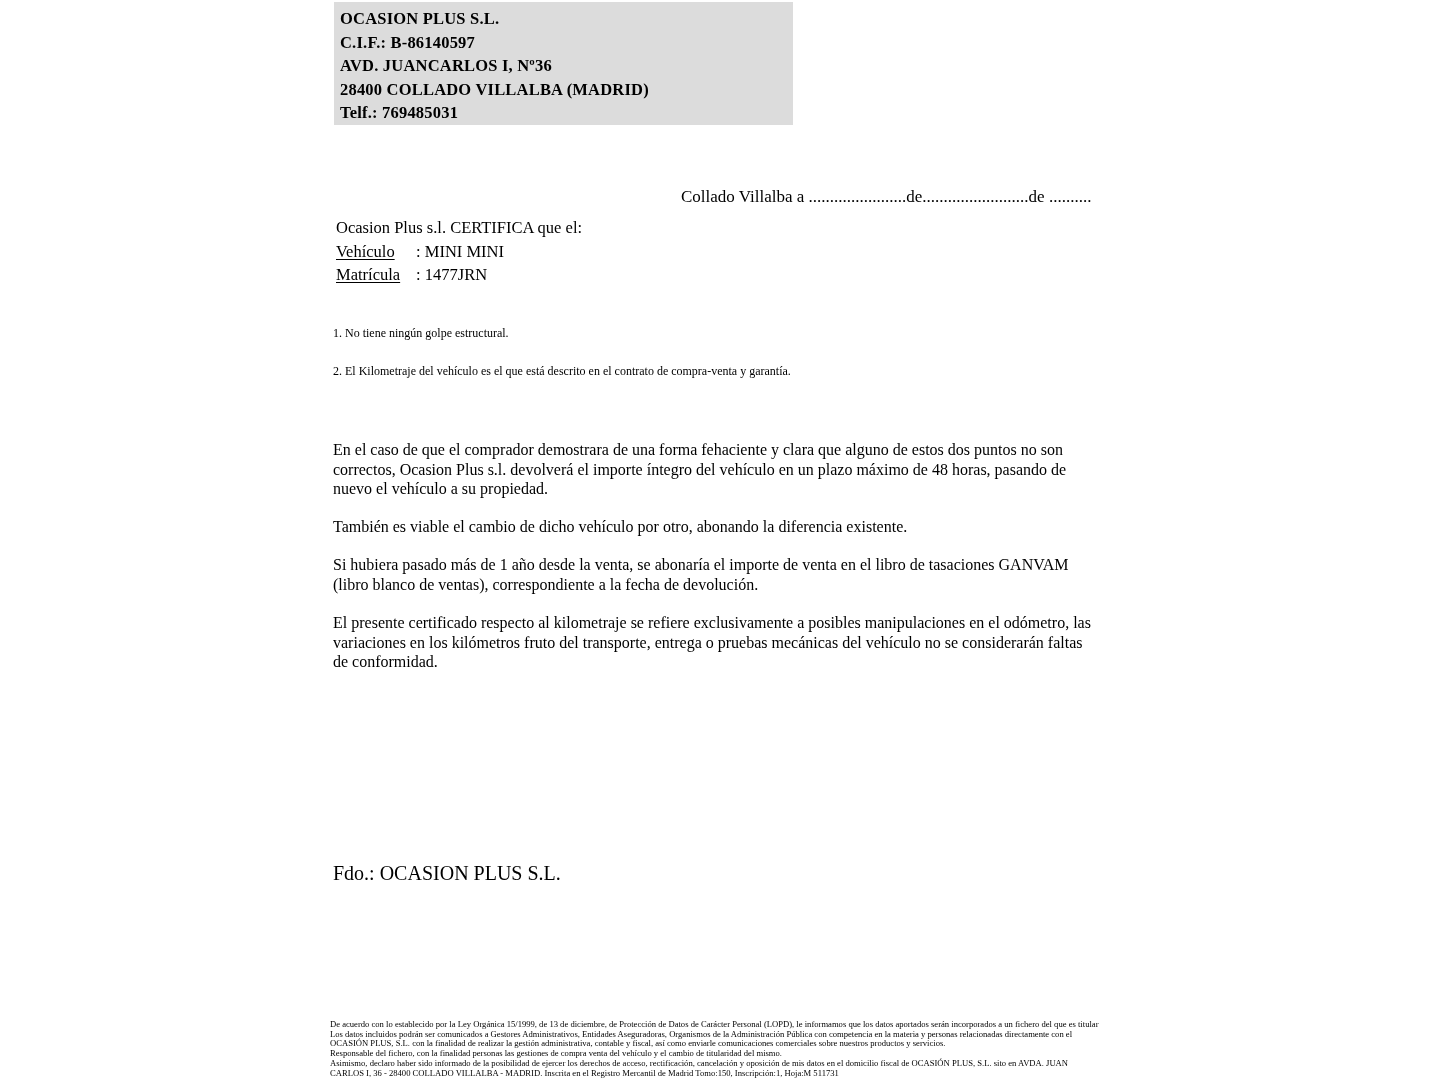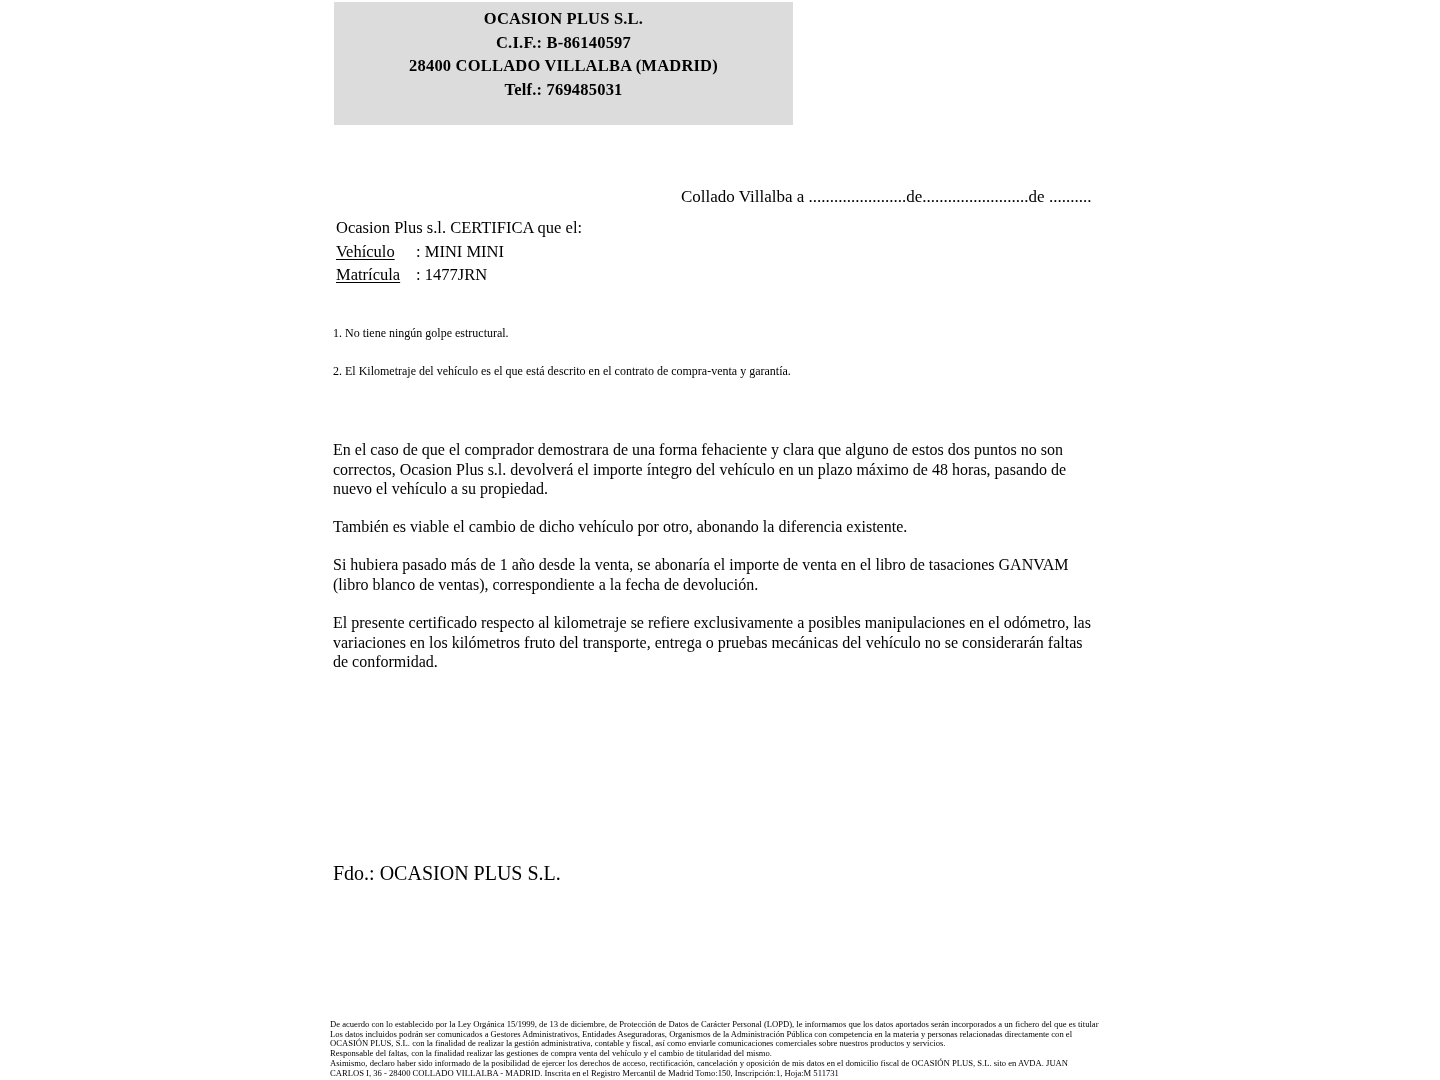--- a/index.html
+++ b/index.html
@@ -22,21 +22,20 @@
     left: 334px;
     top: 2px;
     width: 459px;
     height: 123px;
     background: #dcdcdc;
     padding: 5px 6px 0 6px;
     font-weight: bold;
     font-size: 16.5px;
     line-height: 23.6px;
     letter-spacing: 0.2px;
-    text-align: center;
   }
   .date-line {
     position: absolute;
     left: 681px;
     top: 187px;
     font-size: 17px;
     white-space: nowrap;
   }
   .cert-block {
     position: absolute;
@@ -87,20 +86,21 @@
   }
 </style>
 </head>
 <body>
 
 <div class="page">
 
   <div class="header-box">
     <div>OCASION PLUS S.L.</div>
     <div>C.I.F.: B-86140597</div>
+    <div>AVD. JUANCARLOS I, Nº36</div>
     <div>28400 COLLADO VILLALBA (MADRID)</div>
     <div>Telf.: 769485031</div>
   </div>
 
   <div class="date-line">Collado Villalba a .......................de.........................de ..........</div>
 
   <div class="cert-block">
     <div>Ocasion Plus s.l. CERTIFICA que el:</div>
     <div class="field-row">
       <span class="field-label">Vehículo</span><span class="field-value">: MINI MINI</span>
@@ -121,18 +121,18 @@
     <p>Si hubiera pasado más de 1 año desde la venta, se abonaría el importe de venta en el libro de tasaciones GANVAM (libro blanco de ventas), correspondiente a la fecha de devolución.</p>
     <p>El presente certificado respecto al kilometraje se refiere exclusivamente a posibles manipulaciones en el odómetro, las variaciones en los kilómetros fruto del transporte, entrega o pruebas mecánicas del vehículo no se considerarán faltas de conformidad.</p>
   </div>
 
   <div class="signature">Fdo.: OCASION PLUS S.L.</div>
 
   <div class="legal-footer">
     <div>De acuerdo con lo establecido por la Ley Orgánica 15/1999, de 13 de diciembre, de Protección de Datos de Carácter Personal (LOPD), le informamos que los datos aportados serán incorporados a un fichero del que es titular</div>
     <div>Los datos incluidos podrán ser comunicados a Gestores Administrativos, Entidades Aseguradoras, Organismos de la Administración Pública con competencia en la materia y personas relacionadas directamente con el</div>
     <div>OCASIÓN PLUS, S.L. con la finalidad de realizar la gestión administrativa, contable y fiscal, así como enviarle comunicaciones comerciales sobre nuestros productos y servicios.</div>
-    <div>Responsable del faltas, con la finalidad realizar las gestiones de compra venta del vehículo y el cambio de titularidad del mismo.</div>
+    <div>Responsable del fichero, con la finalidad personas las gestiones de compra venta del vehículo y el cambio de titularidad del mismo.</div>
     <div>Asimismo, declaro haber sido informado de la posibilidad de ejercer los derechos de acceso, rectificación, cancelación y oposición de mis datos en el domicilio fiscal de OCASIÓN PLUS, S.L. sito en AVDA. JUAN</div>
     <div>CARLOS I, 36 - 28400 COLLADO VILLALBA - MADRID. Inscrita en el Registro Mercantil de Madrid Tomo:150, Inscripción:1, Hoja:M 511731</div>
   </div>
 
 </div>
 
 </body></html>

